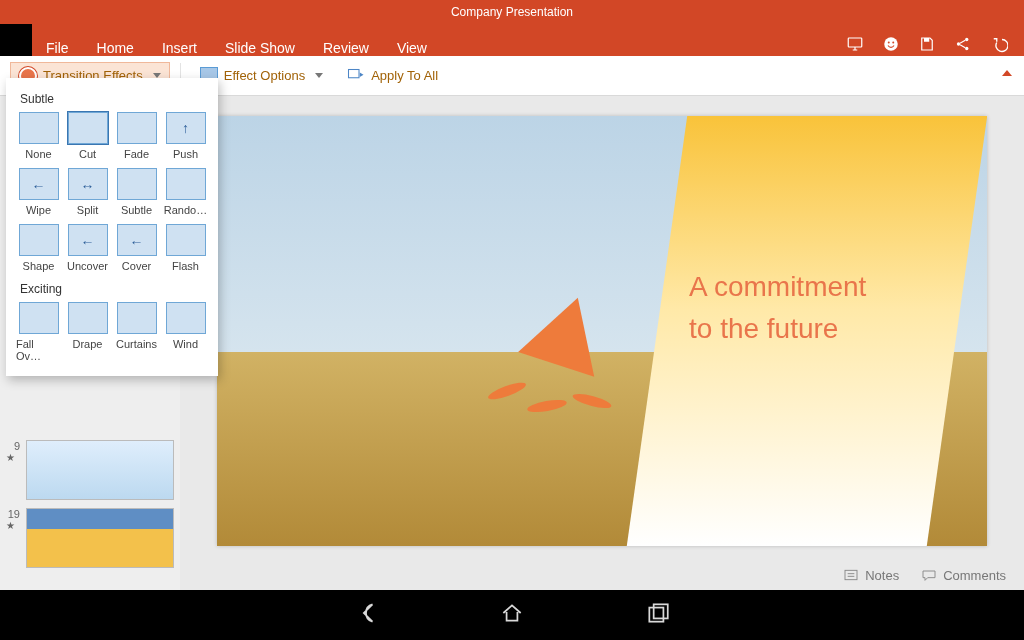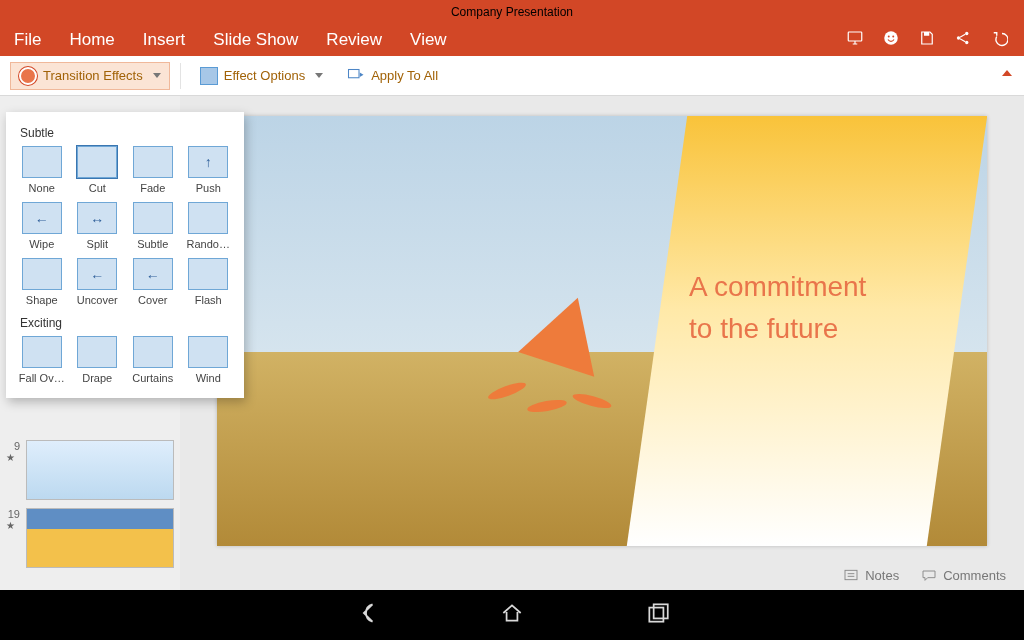--- a/index.html
+++ b/index.html
@@ -1,26 +1,26 @@
 <!DOCTYPE html>
 <html><head>
 <meta charset="utf-8">
 <style>
   * { box-sizing: border-box; margin: 0; padding: 0; font-family: "Segoe UI", Arial, sans-serif; }
   html, body { width: 1024px; height: 640px; overflow: hidden; background:#000; }
 
   
   .titlebar {
-    height: 24px; background:#d24726; color:#000000;
+    height: 24px; background:#d24726; color:#ffffff;
     display:flex; align-items:center; justify-content:center;
     font-size:12px;
   }
   .tabbar {
-    height: 32px; background:#d24726; display:flex; align-items:center;
-    color:#fff; font-size:17px; position:relative;
+    height: 32px; background:#d24726; display:flex; align-items:flex-end;
+    color:#fff; font-size:14px; position:relative;margin-left:32px;
   }
   .tab { padding:0 14px; display:flex; align-items:center; cursor:pointer; }
   .tab.active { background:#fff; color:#d24726; }
   .tab-icons { margin-left:auto; display:flex; align-items:center; gap:18px; padding-right:16px; }
   .tab-icons svg { width:18px; height:18px; fill:#fff; }
 
   
   .ribbon {
     height: 40px; background:#fff; border-bottom:1px solid #d9d9d9;
     display:flex; align-items:center; padding:0 10px; gap:6px;
@@ -74,21 +74,21 @@
   .statusbar {
     position:absolute; bottom:50px; right:0; height:30px; left:180px;
     display:flex; align-items:center; justify-content:flex-end; gap:22px;
     padding:0 18px; font-size:13px; color:#777; background:#e9e9e9;
   }
   .sb-btn { display:flex; align-items:center; gap:6px; cursor:pointer;}
   .sb-btn svg{width:16px;height:14px;fill:none;stroke:#888;stroke-width:1.4;}
 
   
   .panel {
-    position:absolute; top:112px; left:6px; width:238px; background:#fff;
+    position:absolute; top:78px; left:6px; width:212px; background:#fff;
     box-shadow:2px 4px 10px rgba(0,0,0,.25); z-index:50; padding:10px 8px 8px 8px;
   }
   .panel h4 { font-size:12px; font-weight:400; color:#333; padding:4px 6px 6px; }
   .grid { display:grid; grid-template-columns:repeat(4,1fr); gap:8px 4px; padding:0 2px 6px;}
   .eff { display:flex; flex-direction:column; align-items:center; gap:4px; font-size:11px; color:#444; cursor:pointer; }
   .eff .tile { width:40px; height:32px; border:1px solid #6fa7d6; background:#cfe1f2; position:relative; overflow:hidden;}
   .eff.sel .tile { outline:1px solid #3a76b1; }
   
   .t-none{background:#e6eef6;}
   .t-cut{background:#3d7cc9;}

